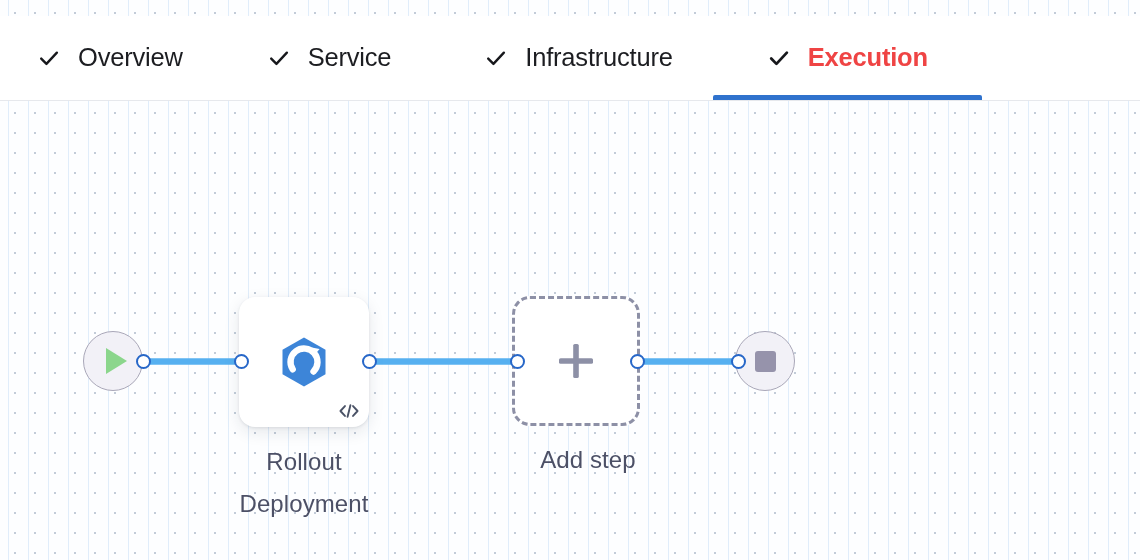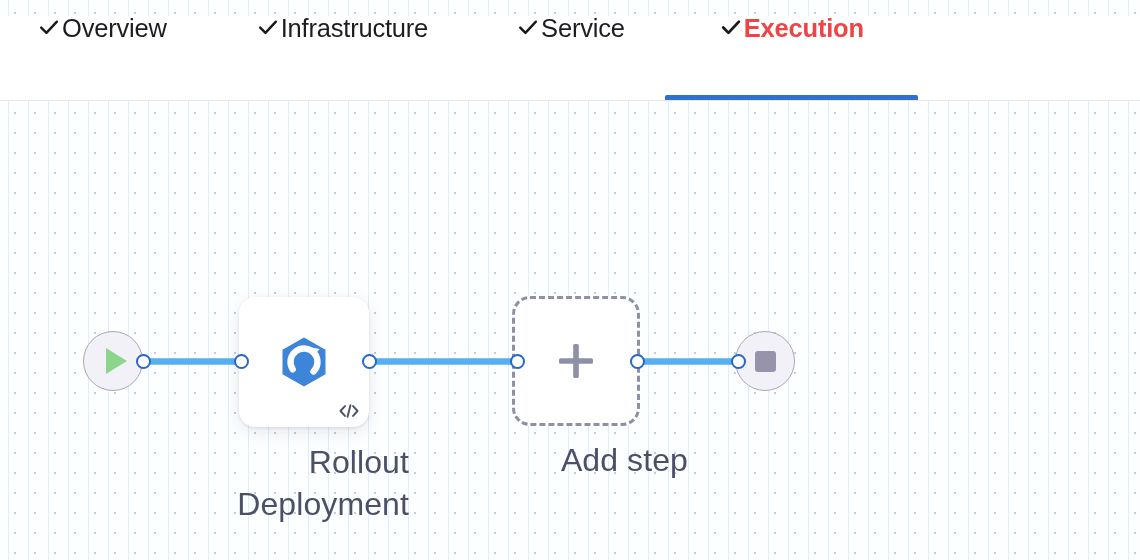--- a/index.html
+++ b/index.html
@@ -55,21 +55,22 @@
     left: 0;
     top: 0;
     height: 84px;
     display: flex;
     align-items: center;
   }
   .tab {
     position: relative;
     height: 84px;
     display: flex;
-    gap: 2px;
+    align-items: center;
+    gap: 18px;
     box-sizing: border-box;
     cursor: pointer;
     user-select: none;
     white-space: nowrap;
   }
   .tab .check {
     display: inline-block;
     width: 22px;
     height: 22px;
     flex: none;
@@ -202,23 +203,23 @@
     left: 50%;
     top: 50%;
     transform: translate(-50%, -50%);
     width: 40px;
     height: 40px;
   }
 
   
   .node-label {
     position: absolute;
-    text-align: right;
+    text-align: center;
     color: #4c5066;
-    font-size: 32px;
+    font-size: 24px;
     line-height: 42px;
     letter-spacing: 0.1px;
     z-index: 12;
     white-space: pre-line;
   }
   .label-rollout { left: 199px; top: 340px; width: 210px; }
   .label-add     { left: 488px; top: 338px; width: 200px; }
 
   
   .port {
@@ -246,37 +247,37 @@
       <div class="tab tab-0">
         <span class="check">
           <svg viewBox="0 0 24 24" width="22" height="22" fill="none" stroke="currentColor" stroke-width="2.6" stroke-linecap="round" stroke-linejoin="round">
             <polyline points="3.5,12.6 9.2,18.4 20.6,6.2"></polyline>
           </svg>
         </span>
         <span class="tab-label">Overview</span>
 
       </div>
 
+      <div class="tab tab-1">
+        <span class="check">
+          <svg viewBox="0 0 24 24" width="22" height="22" fill="none" stroke="currentColor" stroke-width="2.6" stroke-linecap="round" stroke-linejoin="round">
+            <polyline points="3.5,12.6 9.2,18.4 20.6,6.2"></polyline>
+          </svg>
+        </span>
+        <span class="tab-label">Service</span>
+
+      </div>
+
       <div class="tab tab-2">
         <span class="check">
           <svg viewBox="0 0 24 24" width="22" height="22" fill="none" stroke="currentColor" stroke-width="2.6" stroke-linecap="round" stroke-linejoin="round">
             <polyline points="3.5,12.6 9.2,18.4 20.6,6.2"></polyline>
           </svg>
         </span>
         <span class="tab-label">Infrastructure</span>
-
-      </div>
-
-      <div class="tab tab-1">
-        <span class="check">
-          <svg viewBox="0 0 24 24" width="22" height="22" fill="none" stroke="currentColor" stroke-width="2.6" stroke-linecap="round" stroke-linejoin="round">
-            <polyline points="3.5,12.6 9.2,18.4 20.6,6.2"></polyline>
-          </svg>
-        </span>
-        <span class="tab-label">Service</span>
 
       </div>
 
       <div class="tab tab-3 active">
         <span class="check">
           <svg viewBox="0 0 24 24" width="22" height="22" fill="none" stroke="currentColor" stroke-width="3" stroke-linecap="round" stroke-linejoin="round">
             <polyline points="3.5,12.6 9.2,18.4 20.6,6.2"></polyline>
           </svg>
         </span>
         <span class="tab-label">Execution</span>

